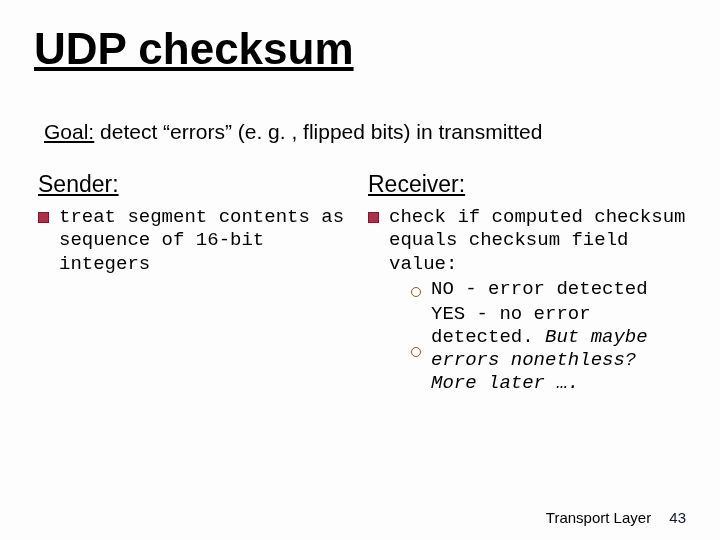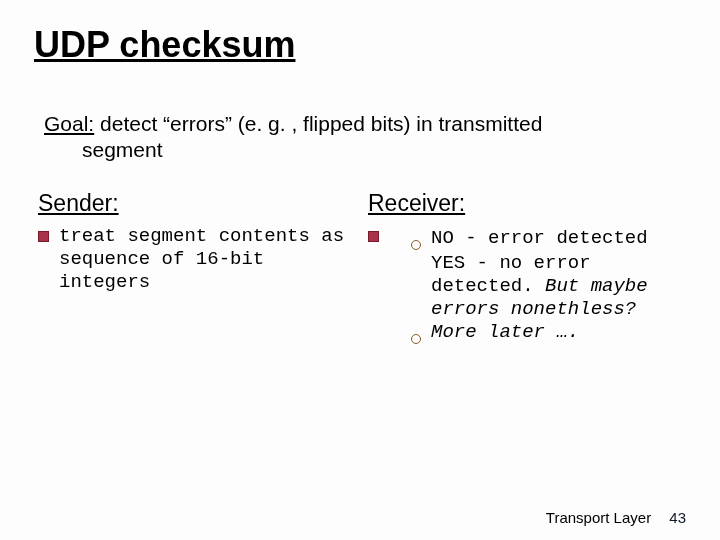--- a/index.html
+++ b/index.html
@@ -6,21 +6,21 @@
   body {
     width: 720px;
     height: 540px;
     background: #fdfdfd;
     font-family: "Comic Sans MS", "Comic Sans", cursive, sans-serif;
     color: #000;
     position: relative;
     padding: 18px 34px 0 34px;
   }
   .title {
-    font-size: 36px;
+    font-size: 44px;
     text-decoration: underline;
     margin-bottom: 30px;
     margin-top: 6px;
   }
   .goal {
     font-size: 21px;
     margin-bottom: 26px;
     padding-left: 10px;
     line-height: 1.25;
     margin-top: 45px;
@@ -51,21 +51,21 @@
     width: 11px;
     height: 11px;
     border: 1.5px solid #7a1a2b;
     background: #a8324a;
     flex-shrink: 0;
     margin-top: 6px;
     margin-right: 10px;
   }
   .sub-item {
     display: flex;
-    align-items: flex-end;
+    align-items: center;
     font-size: 19px;
     line-height: 1.22;
     padding-left: 22px;
     margin-top: 2px;
   }
   .circ {
     width: 10px;
     height: 10px;
     border: 1.5px solid #8a5a20;
     border-radius: 50%;
@@ -87,41 +87,41 @@
     margin-left: 14px;
   }
 </style>
 </head>
 <body>
 
 <h1 class="title">UDP checksum</h1>
 
 <div class="goal">
   <span class="goal-label">Goal:</span><span> detect “errors” (e. g. , flipped bits) in transmitted</span>
-  <span class="goal-indent">segment</span>
 </div>
 
 <div class="columns">
 
   <div class="col">
     <div class="col-heading">Sender:</div>
     <ul class="bullet-list">
       <li class="bullet-item">
         <span class="sq"></span>
         <span>treat segment contents as sequence of 16-bit integers</span>
       </li>
     </ul>
   </div>
 
   <div class="col">
     <div class="col-heading">Receiver:</div>
     <ul class="bullet-list">
       <li class="bullet-item">
         <span class="sq"></span>
         <div>
+          <span>check if computed checksum equals checksum field value:</span>
           <div class="sub-item">
             <span class="circ"></span>
             <span>NO - error detected</span>
           </div>
           <div class="sub-item">
             <span class="circ"></span>
             <span>
               <span>YES - no error detected. </span><span class="italic">But maybe errors nonethless? More later ….</span>
             </span>
           </div>

